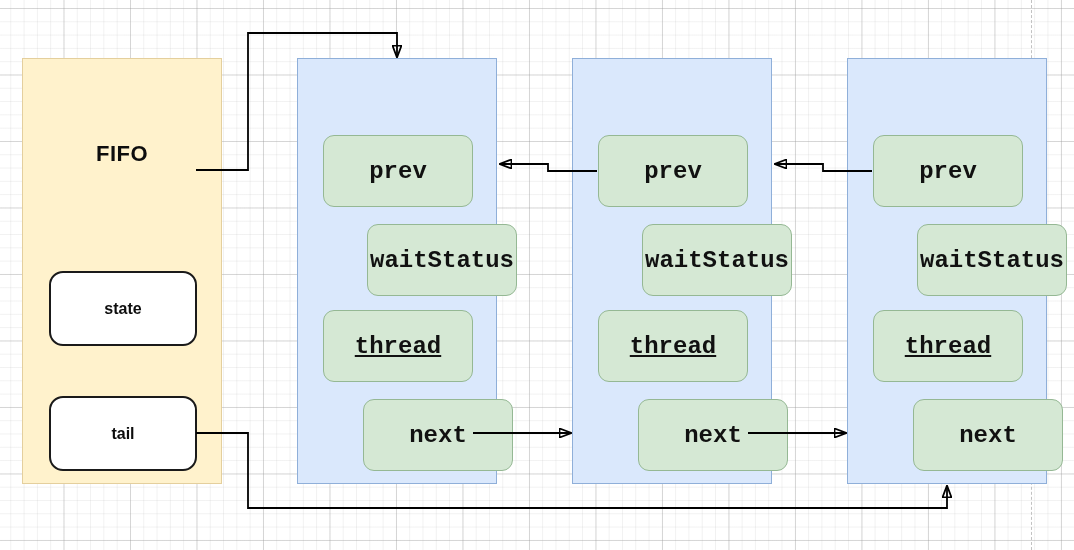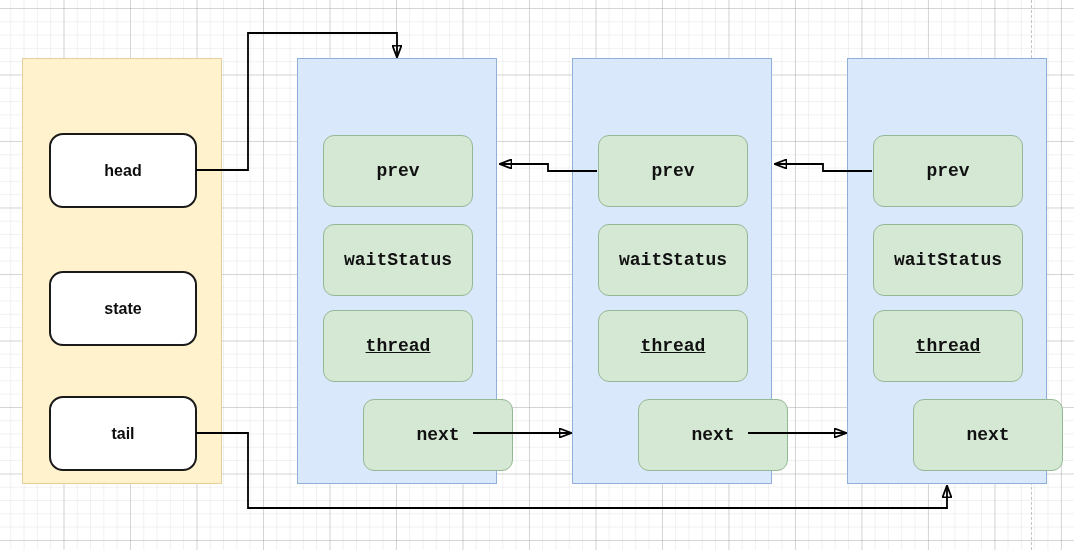--- a/index.html
+++ b/index.html
@@ -88,26 +88,26 @@
     width: 150px;
     height: 72px;
     box-sizing: border-box;
     background: #d5e8d4;
     border: 1px solid #95b894;
     border-radius: 11px;
     display: flex;
     align-items: center;
     justify-content: center;
     font-family: "Liberation Mono", monospace;
-    font-size: 18px;
+    font-size: 24px;
     font-weight: bold;
     color: #111111;
   }
   .field-0 { top: 76px; }
-  .field-1 { top: 165px; }
+  .field-1 { top: 165px; margin-left: 44px; }
   .field-2 { top: 251px; text-decoration: underline; }
   .field-3 { top: 340px; margin-left: 40px; }
   .arrow-layer {
     position: absolute;
     top: 0;
     left: 0;
     width: 1074px;
     height: 550px;
     z-index: 3;
     pointer-events: none;
@@ -120,23 +120,20 @@
 </style>
 </head>
 <body>
 
 <div class="canvas">
 
   <div class="page-break"></div>
 
   <div class="group-box fifo-box">
     <div class="group-title">FIFO</div>
-    <div class="pointer-cell pointer-head">
-      <span>head</span>
-    </div>
     <div class="pointer-cell pointer-state">
       <span>state</span>
     </div>
     <div class="pointer-cell pointer-tail">
       <span>tail</span>
     </div>
   </div>
 
   <div class="group-box node-box node-1">
     <div class="group-title">Node</div>

